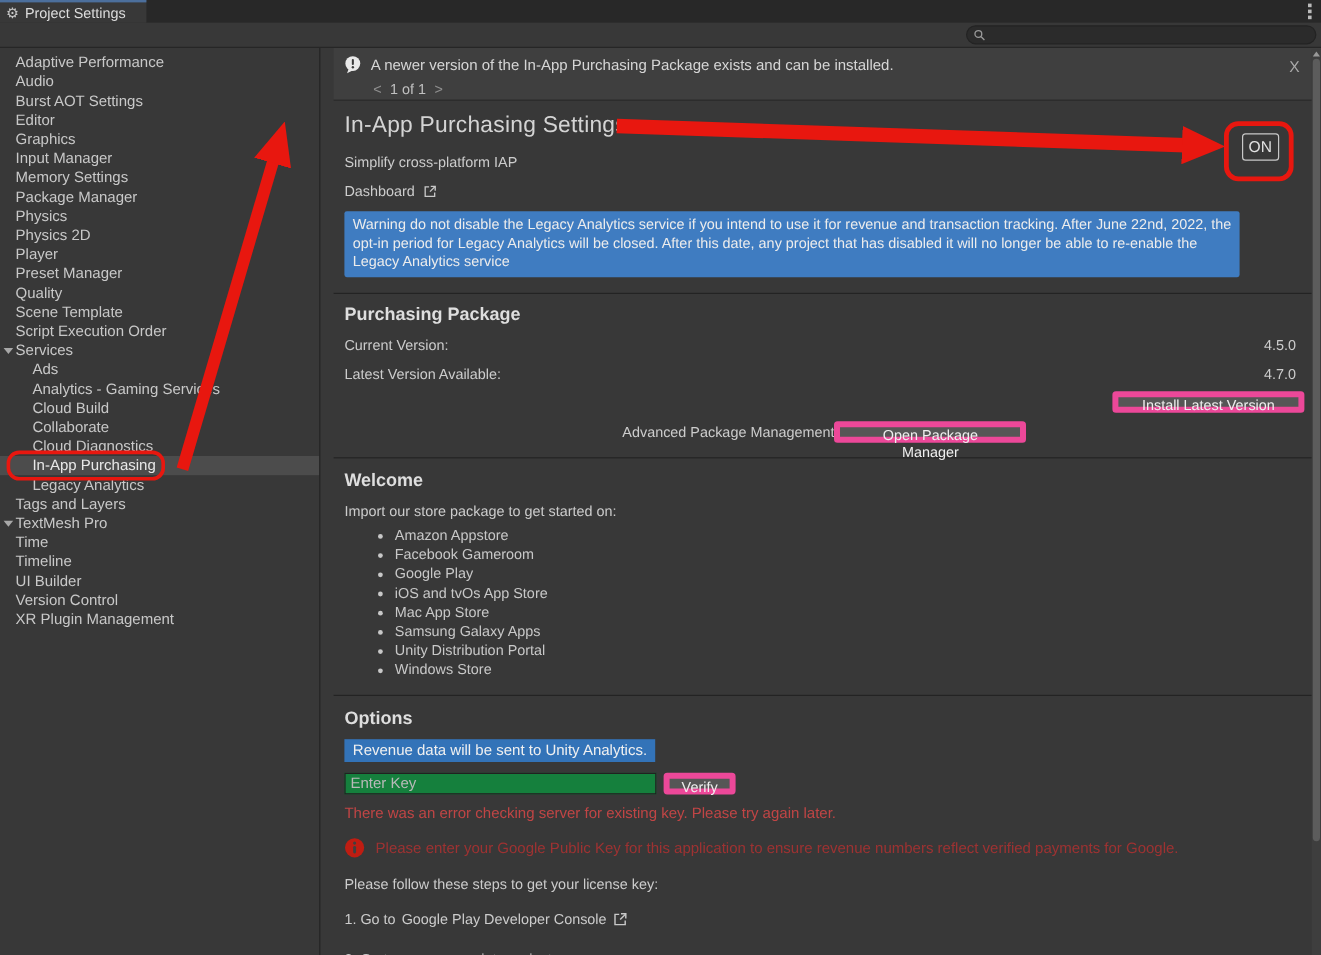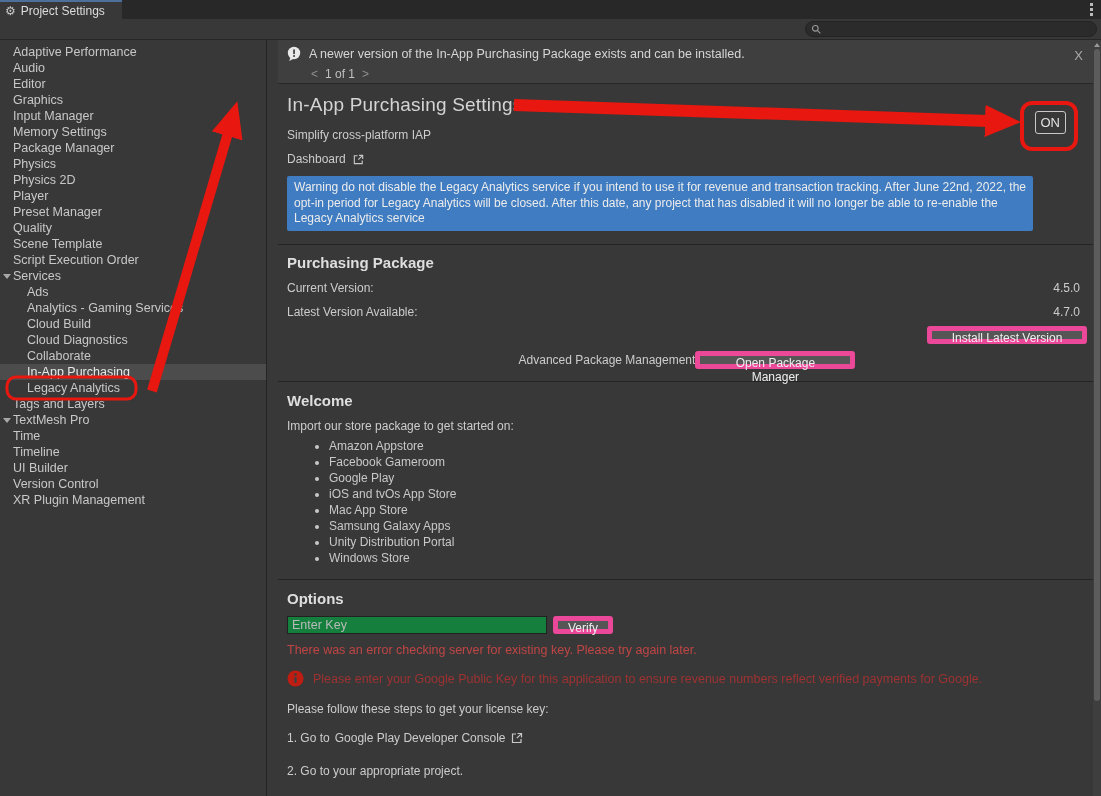--- a/index.html
+++ b/index.html
@@ -139,38 +139,39 @@
     <input type="text" placeholder="" style="">
   </div>
 </div>
 
 <div class="body-row">
 
   <div class="sidebar">
     <div>
         <div class="side-item"><span>Adaptive Performance</span></div>
         <div class="side-item"><span>Audio</span></div>
+        <div class="side-item"><span>Burst AOT Settings</span></div>
         <div class="side-item"><span>Editor</span></div>
         <div class="side-item"><span>Graphics</span></div>
         <div class="side-item"><span>Input Manager</span></div>
         <div class="side-item"><span>Memory Settings</span></div>
         <div class="side-item"><span>Package Manager</span></div>
         <div class="side-item"><span>Physics</span></div>
         <div class="side-item"><span>Physics 2D</span></div>
         <div class="side-item"><span>Player</span></div>
         <div class="side-item"><span>Preset Manager</span></div>
         <div class="side-item"><span>Quality</span></div>
         <div class="side-item"><span>Scene Template</span></div>
         <div class="side-item"><span>Script Execution Order</span></div>
         <div class="side-item"><span class="tri"></span><span>Services</span></div>
         <div class="side-item ind1"><span>Ads</span></div>
         <div class="side-item ind1"><span>Analytics - Gaming Services</span></div>
         <div class="side-item ind1"><span>Cloud Build</span></div>
+        <div class="side-item ind1"><span>Collaborate</span></div>
         <div class="side-item ind1"><span>Cloud Diagnostics</span></div>
-        <div class="side-item ind1"><span>Collaborate</span></div>
         <div class="side-item ind1 selected"><span>In-App Purchasing</span></div>
         <div class="side-item ind1"><span>Legacy Analytics</span></div>
         <div class="side-item"><span>Tags and Layers</span></div>
         <div class="side-item"><span class="tri"></span><span>TextMesh Pro</span></div>
         <div class="side-item"><span>Time</span></div>
         <div class="side-item"><span>Timeline</span></div>
         <div class="side-item"><span>UI Builder</span></div>
         <div class="side-item"><span>Version Control</span></div>
         <div class="side-item"><span>XR Plugin Management</span></div>
       </div>
@@ -247,20 +248,23 @@
           <li>Samsung Galaxy Apps</li>
           <li>Unity Distribution Portal</li>
           <li>Windows Store</li>
         </ul>
     </div>
 
     <div class="divider"></div>
 
     <div class="sec options-sec">
       <h2>Options</h2>
+      <div>
+        <span class="chip">Revenue data will be sent to Unity Analytics.</span>
+      </div>
       <div class="key-row">
         <input class="key-input" type="text" placeholder="Enter Key" style="">
         <button class="ubtn verify-btn">Verify</button>
       </div>
       <div class="err-line">There was an error checking server for existing key. Please try again later.</div>
       <div class="google-row">
         <svg width="17" height="17" viewBox="0 0 17 17">
           <circle cx="8.5" cy="8.5" r="8" fill="#bf1d12"></circle>
           <circle cx="8.5" cy="4.6" r="1.3" fill="#3f3f3f"></circle>
           <rect x="7.3" y="7" width="2.4" height="6.2" rx="1.1" fill="#3f3f3f"></rect>

